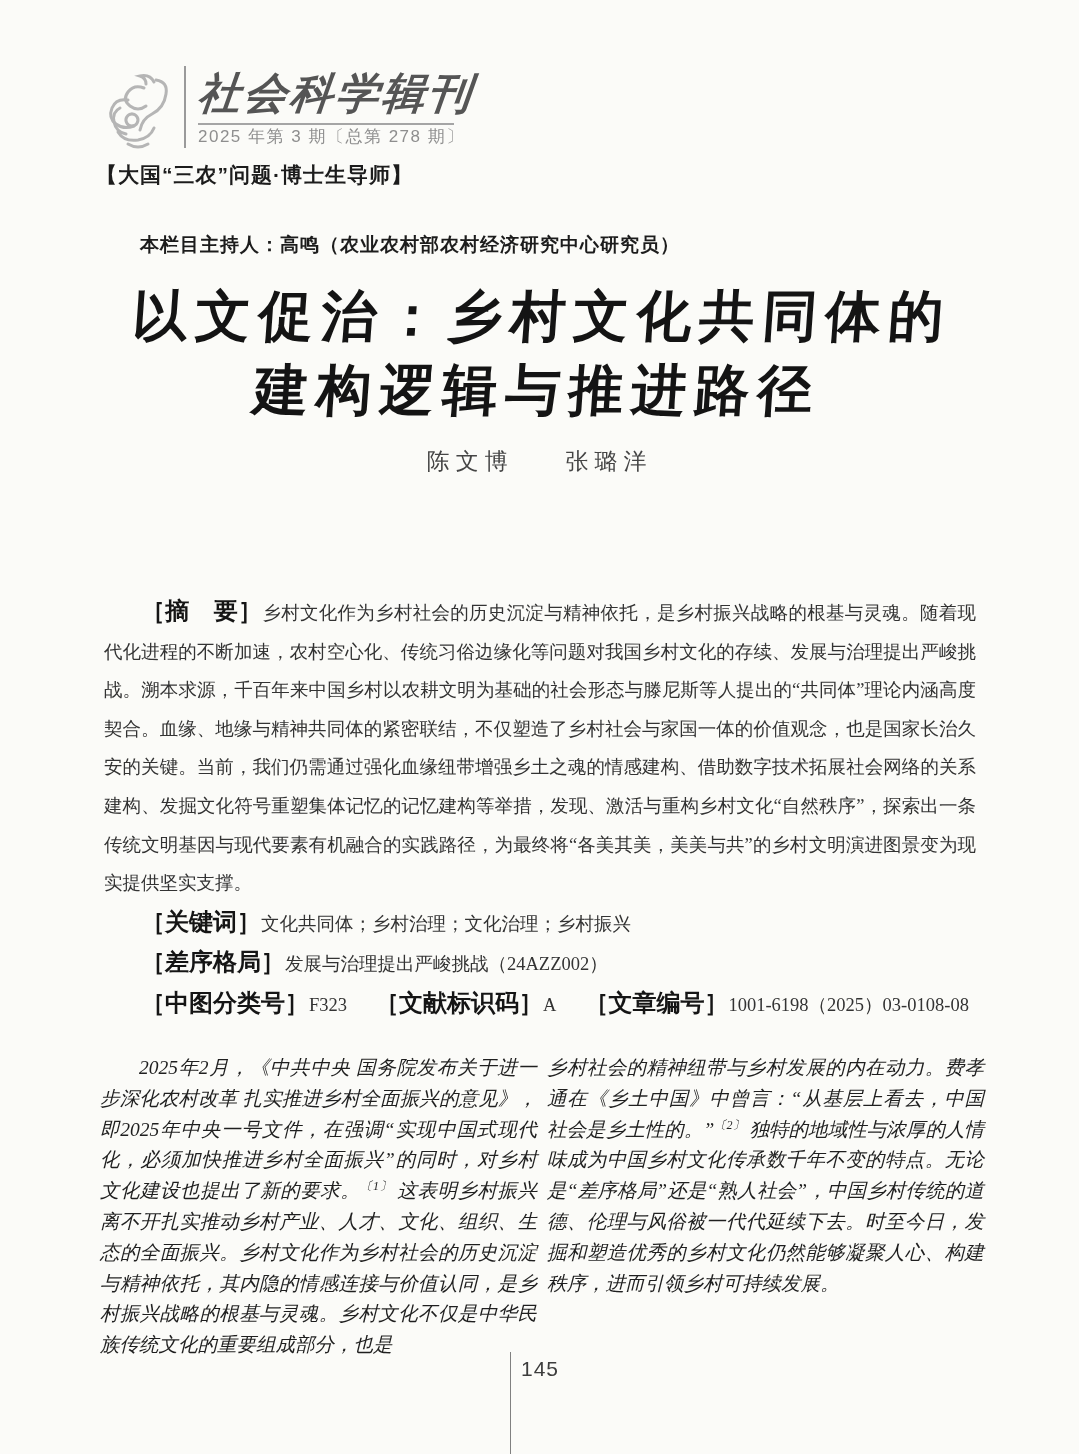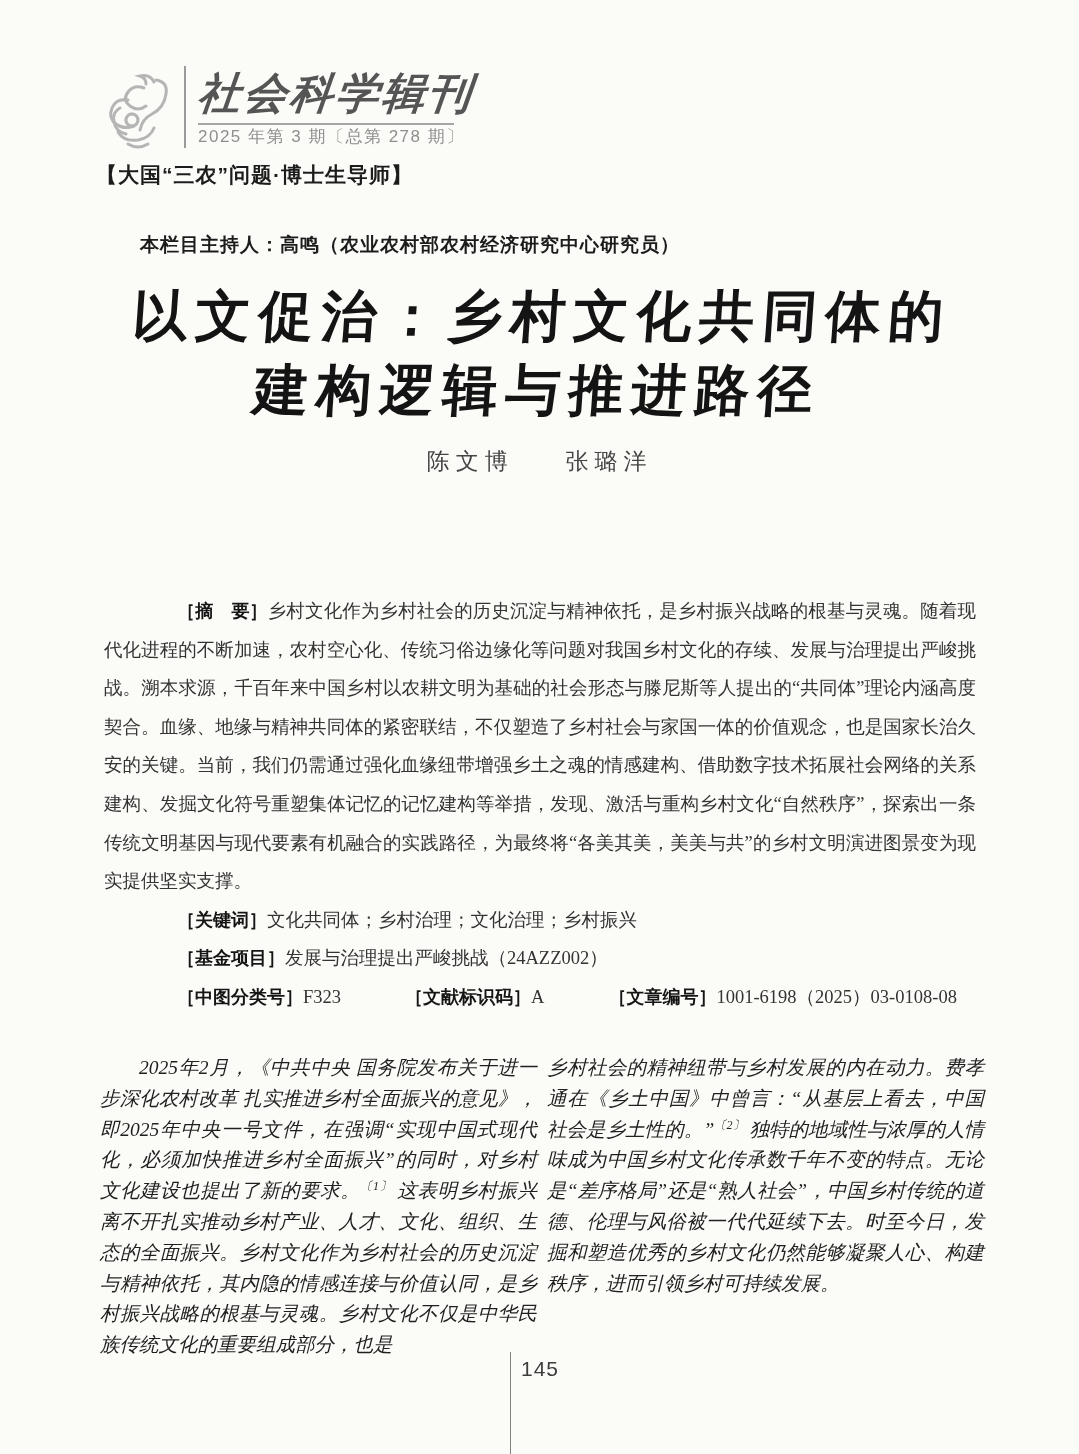--- a/index.html
+++ b/index.html
@@ -55,21 +55,21 @@
     text-align:center;font-size:23px;color:#454545;letter-spacing:6px;
   }
   .authors .author-2{margin-left:40px;}
   
   .front-matter{
     position:absolute;top:592px;left:104px;width:872px;
     font-size:18.5px;line-height:38.6px;
     text-align:justify;color:#333;
   }
   .fm{margin:0;text-indent:2em;}
-  .fm-label{font-weight:bold;color:#151515;font-family:Liberation Sans, sans-serif;font-size:18px;margin-left:36px;}
+  .fm-label{font-weight:bold;color:#151515;font-family:Liberation Sans, sans-serif;font-size:24px;}
   .clc .pair-gap{display:inline-block;width:28px;}
   
   .body-columns{
     position:absolute;top:1053px;left:100px;width:885px;
     display:flex;gap:10px;
     font-size:19.5px;line-height:30.8px;
     text-align:justify;color:#1f1f1f;
   }
   .col{width:437px;}
   .body-p{margin:0;font-style:italic;}
@@ -115,21 +115,21 @@
   </h1>
 
   <div class="authors">
     <span class="author-1">陈文博</span>
     <span class="author-2">张璐洋</span>
   </div>
 
   <section class="front-matter">
     <p class="fm"><b class="fm-label">［摘　要］</b><span>乡村文化作为乡村社会的历史沉淀与精神依托，是乡村振兴战略的根基与灵魂。随着现代化进程的不断加速，农村空心化、传统习俗边缘化等问题对我国乡村文化的存续、发展与治理提出严峻挑战。溯本求源，千百年来中国乡村以农耕文明为基础的社会形态与滕尼斯等人提出的“共同体”理论内涵高度契合。血缘、地缘与精神共同体的紧密联结，不仅塑造了乡村社会与家国一体的价值观念，也是国家长治久安的关键。当前，我们仍需通过强化血缘纽带增强乡土之魂的情感建构、借助数字技术拓展社会网络的关系建构、发掘文化符号重塑集体记忆的记忆建构等举措，发现、激活与重构乡村文化“自然秩序”，探索出一条传统文明基因与现代要素有机融合的实践路径，为最终将“各美其美，美美与共”的乡村文明演进图景变为现实提供坚实支撑。</span></p>
     <p class="fm"><b class="fm-label">［关键词］</b><span>文化共同体；乡村治理；文化治理；乡村振兴</span></p>
-    <p class="fm"><b class="fm-label">［基金项目］</b><span>发展与治理提出严峻挑战（24AZZ002）</span></p>
+    <p class="fm"><b class="fm-label">［差序格局］</b><span>发展与治理提出严峻挑战（24AZZ002）</span></p>
     <p class="fm clc"><b class="fm-label">［中图分类号］</b><span>F323</span><span class="pair-gap"></span><b class="fm-label">［文献标识码］</b><span>A</span><span class="pair-gap"></span><b class="fm-label">［文章编号］</b><span>1001-6198（2025）03-0108-08</span></p>
   </section>
 
   <section class="body-columns">
     <div class="col">
       <p class="body-p indent"><span>2025年2月，《中共中央 国务院发布关于进一步深化农村改革 扎实推进乡村全面振兴的意见》，即2025年中央一号文件，在强调“实现中国式现代化，必须加快推进乡村全面振兴”的同时，对乡村文化建设也提出了新的要求。</span><sup>〔1〕</sup><span> 这表明乡村振兴离不开扎实推动乡村产业、人才、文化、组织、生态的全面振兴。乡村文化作为乡村社会的历史沉淀与精神依托，其内隐的情感连接与价值认同，是乡村振兴战略的根基与灵魂。乡村文化不仅是中华民族传统文化的重要组成部分，也是</span></p>
     </div>
     <div class="col">
       <p class="body-p"><span>乡村社会的精神纽带与乡村发展的内在动力。费孝通在《乡土中国》中曾言：“从基层上看去，中国社会是乡土性的。”</span><sup>〔2〕</sup><span> 独特的地域性与浓厚的人情味成为中国乡村文化传承数千年不变的特点。无论是“差序格局”还是“熟人社会”，中国乡村传统的道德、伦理与风俗被一代代延续下去。时至今日，发掘和塑造优秀的乡村文化仍然能够凝聚人心、构建秩序，进而引领乡村可持续发展。</span></p>
     </div>

